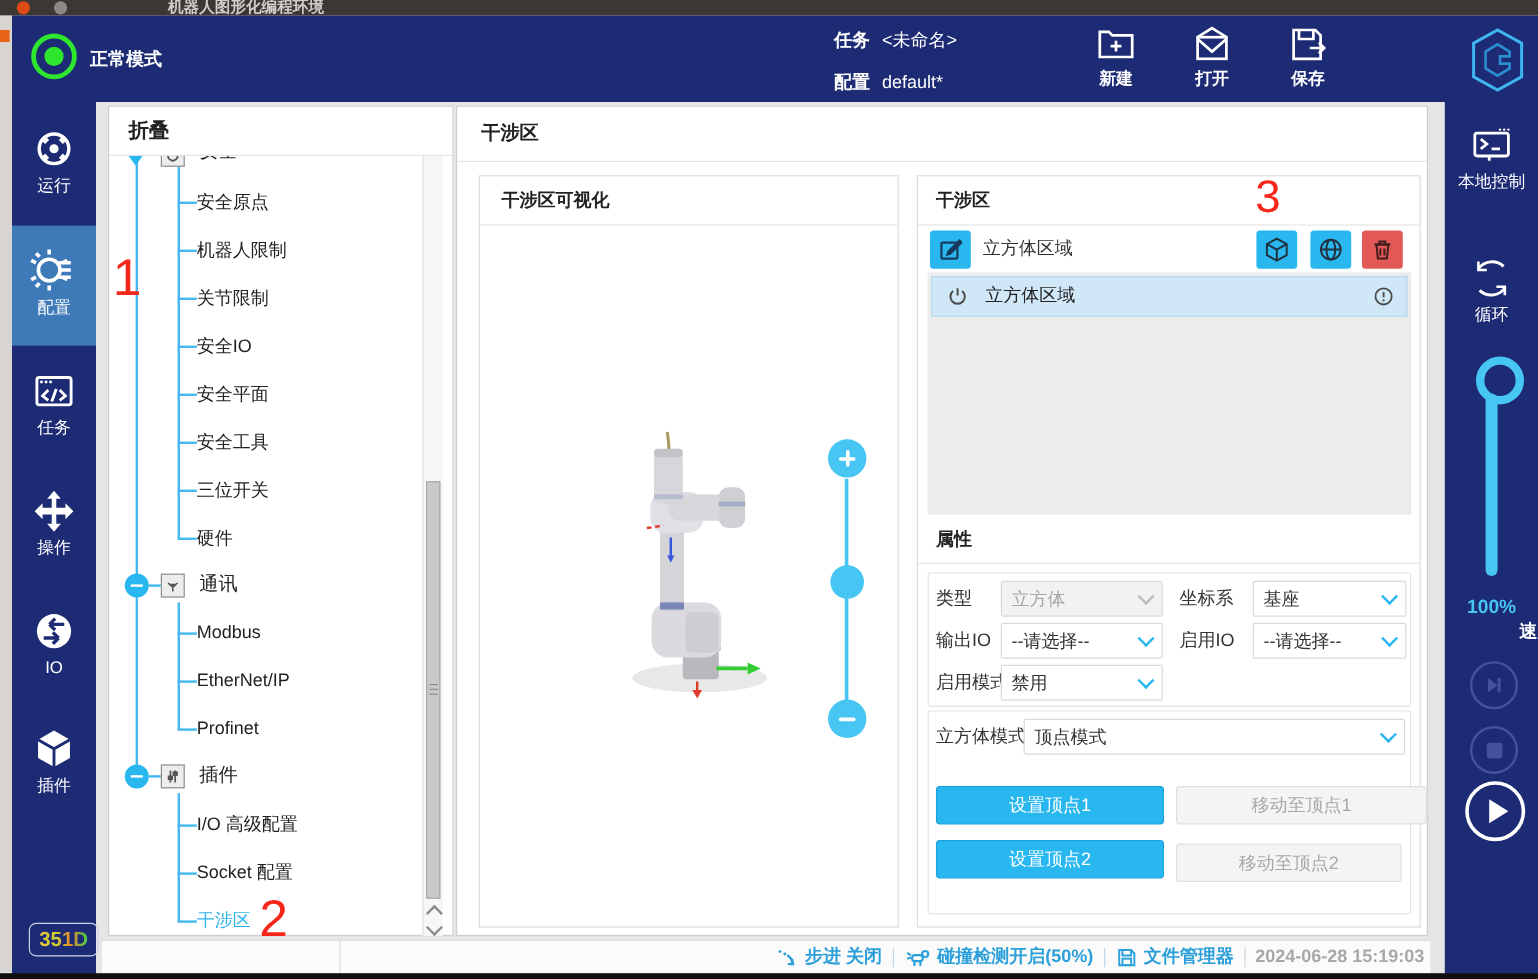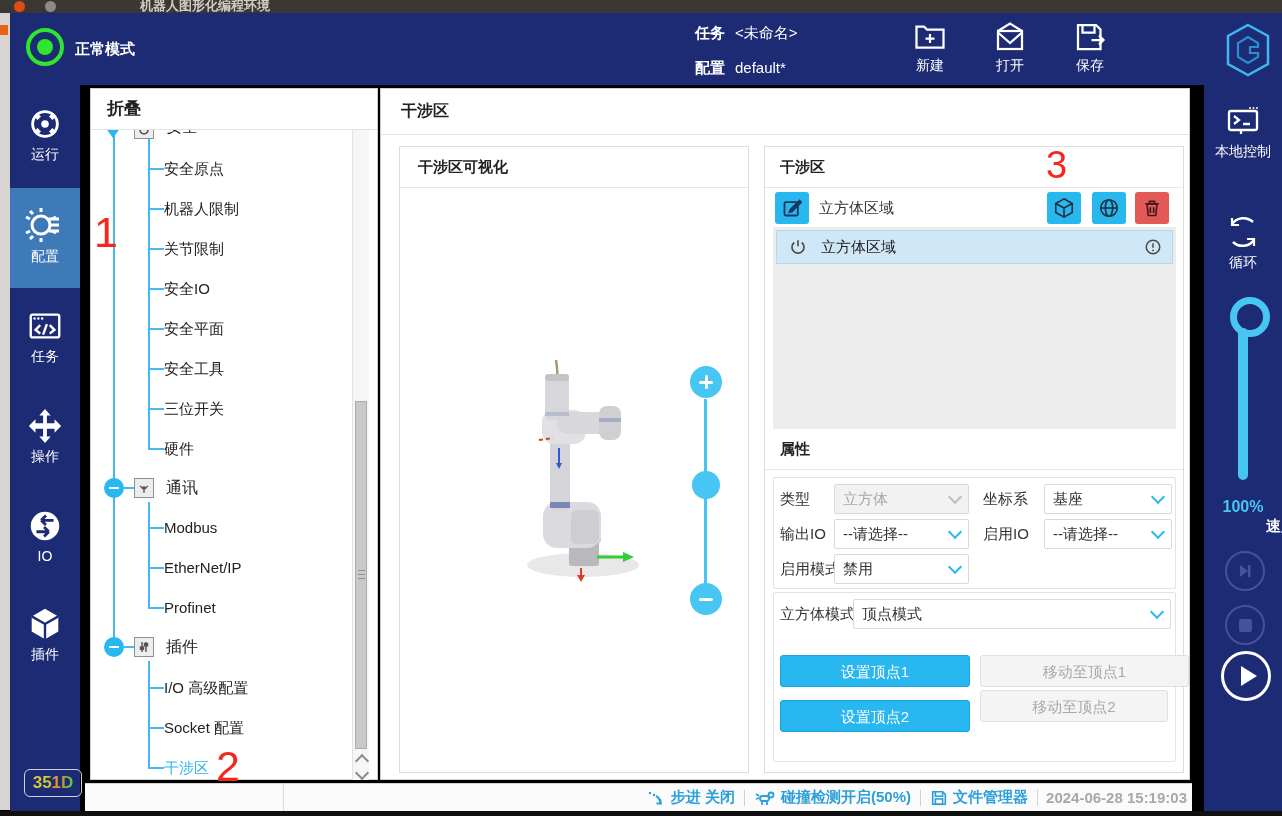--- a/index.html
+++ b/index.html
@@ -1,35 +1,35 @@
 <!DOCTYPE html>
 <html><head>
 <meta charset="utf-8">
 <style>
   html,body{margin:0;padding:0;background:#555;}
-  .app{position:relative;width:1282px;height:816px;background:#000000;overflow:hidden;
+  .app{position:relative;width:1282px;height:816px;background:#e5e5e5;overflow:hidden;
        font-family:"Liberation Sans","DejaVu Sans",sans-serif;color:#222;}
   .abs{position:absolute;}
   
   .titlebar{position:absolute;left:0;top:0;width:1282px;height:13px;background:#3b3733;overflow:hidden;}
   .tb-circle{position:absolute;top:1px;width:11px;height:11px;border-radius:50%;}
   .tb-title{position:absolute;left:140px;top:-3px;font-size:13px;font-weight:bold;color:#cfcbc5;}
   
   .gutter{position:absolute;left:0;top:13px;width:10px;height:797px;background:#d8d4d1;}
   .gutter-notch{position:absolute;left:0;top:12px;width:8px;height:10px;background:#e8631a;}
   
   .header{position:absolute;left:10px;top:13px;width:1272px;height:72px;background:#1d2a74;}
   .statusring{position:absolute;left:16px;top:15px;width:30px;height:30px;border:4px solid #2ee62e;border-radius:50%;}
   .statusring::after{content:"";position:absolute;left:7px;top:7px;width:16px;height:16px;border-radius:50%;background:#2ee62e;}
   .mode-label{position:absolute;left:65px;top:27px;color:#fff;font-size:15px;font-weight:bold;}
   .kv{position:absolute;color:#fff;font-size:15px;}
   .kv b{font-weight:bold;margin-right:10px;}
   .hact{position:absolute;top:6px;width:70px;height:62px;text-align:center;color:#fff;font-size:14px;cursor:pointer;}
   .hact svg{display:block;margin:0 auto;}
-  .hact .lbl{display:block;margin-top:2px;}
+  .hact .lbl{display:block;margin-top:2px;font-weight:bold;}
   
   .lsb{position:absolute;left:10px;top:85px;width:70px;height:727px;background:#1d2a74;}
   .lsb-item{position:absolute;left:0;width:70px;text-align:center;color:#fff;font-size:14px;cursor:pointer;}
   .lsb-item svg{display:block;margin:0 auto;}
   .lsb-item .lbl{display:block;margin-top:3px;}
   .lsb-active{position:absolute;left:0;top:103px;width:70px;height:100px;background:#3f7ab8;}
   .badge{position:absolute;left:14px;top:684px;width:56px;height:26px;border:1px solid #cfd3e8;border-radius:6px;
          text-align:center;line-height:26px;font-size:17px;font-weight:bold;
          background:transparent;}
   .badge span{background:linear-gradient(90deg,#e8c53a,#cdd32f,#e0862f,#46d546);
@@ -428,21 +428,21 @@
       <div class="box" style="left:8px;top:445px;width:403px;height:170px;">
         <div class="flabel" style="left:6px;top:6px;">立方体模式</div>
         <div class="sel" style="left:79px;top:6px;width:318px;">
           <span>顶点模式</span>
             <span class="chev"></span>
         </div>
 
         <div class="vbtn set" style="left:6px;top:62px;">设置顶点1</div>
         <div class="vbtn mov" style="left:206px;top:62px;width:209px;">移动至顶点1</div>
         <div class="vbtn set" style="left:6px;top:107px;">设置顶点2</div>
-        <div class="vbtn mov" style="left:206px;top:97px;width:188px;">移动至顶点2</div>
+        <div class="vbtn mov" style="left:206px;top:110px;width:188px;">移动至顶点2</div>
       </div>
     </div>
   </div>
 
   <div class="rsb">
     <div class="rsb-item" style="top:125px;">
       <svg width="44" height="44" viewBox="0 0 44 44" fill="none" stroke="#fff" stroke-width="2.5">
         <path d="M32 12a14 14 0 0 0-21 2"></path>
           <path d="M11 8v7h7" stroke-width="2.2"></path>
         <path d="M12 32a14 14 0 0 0 21-2"></path>

